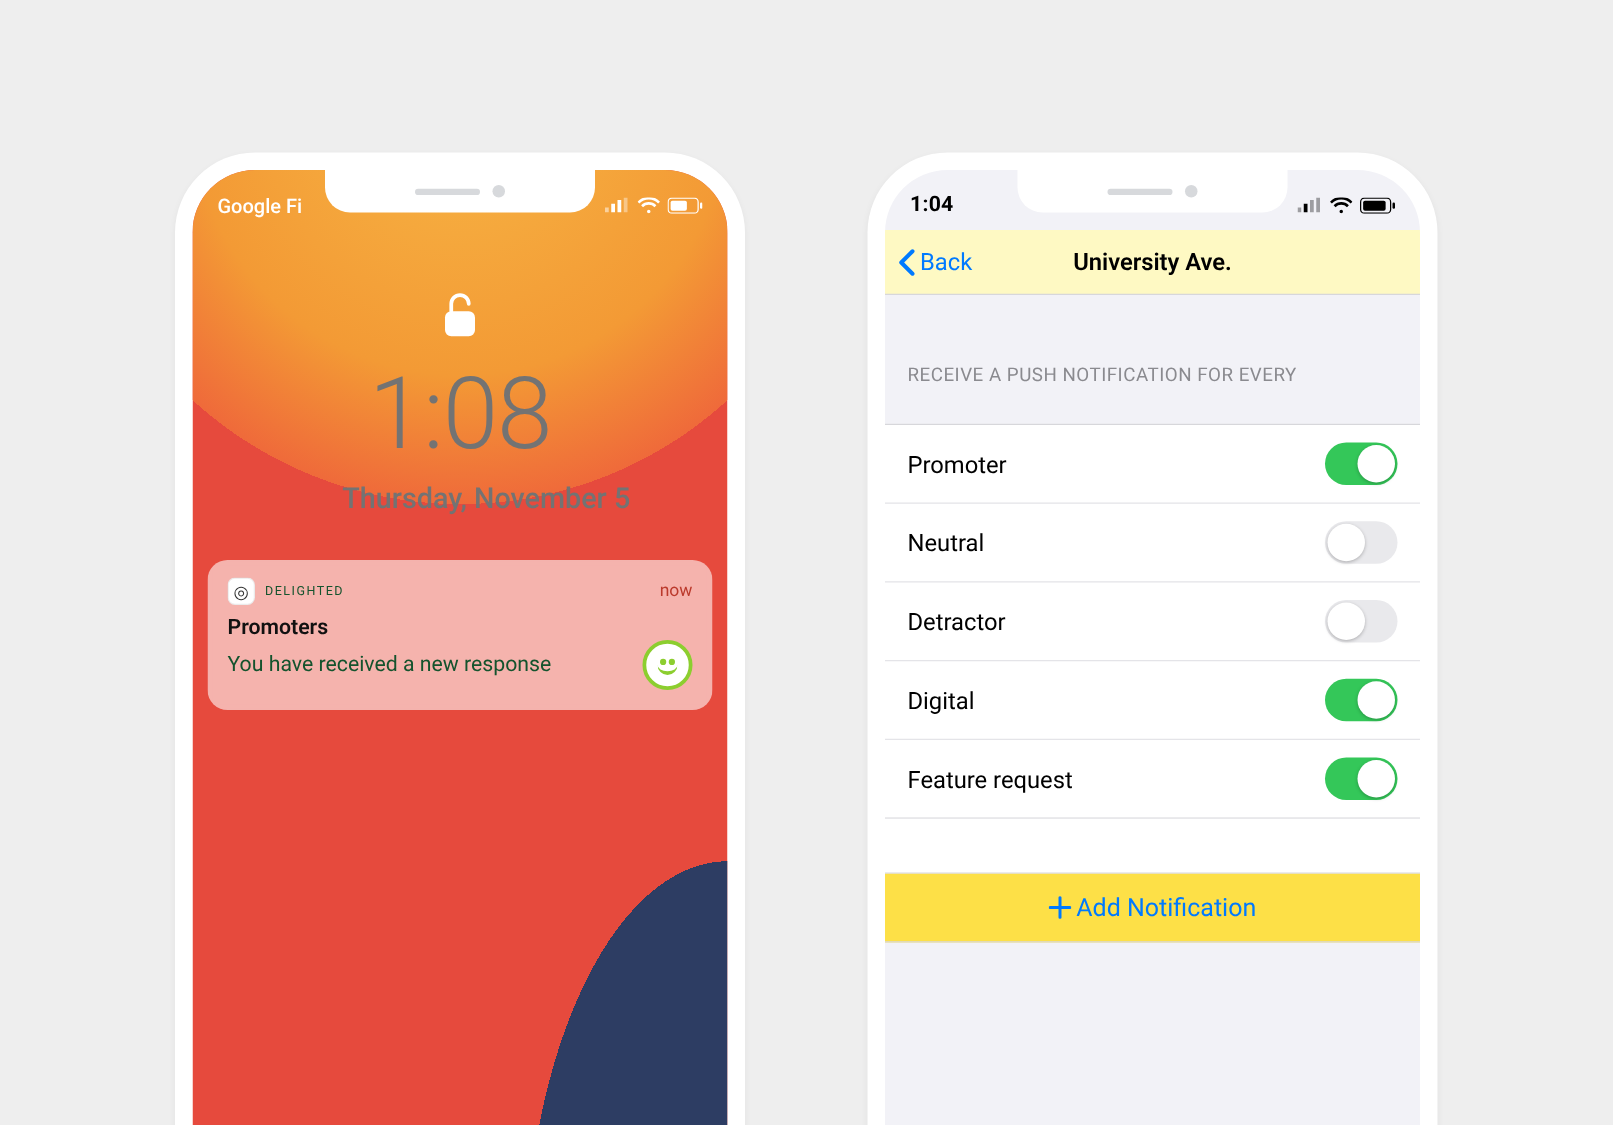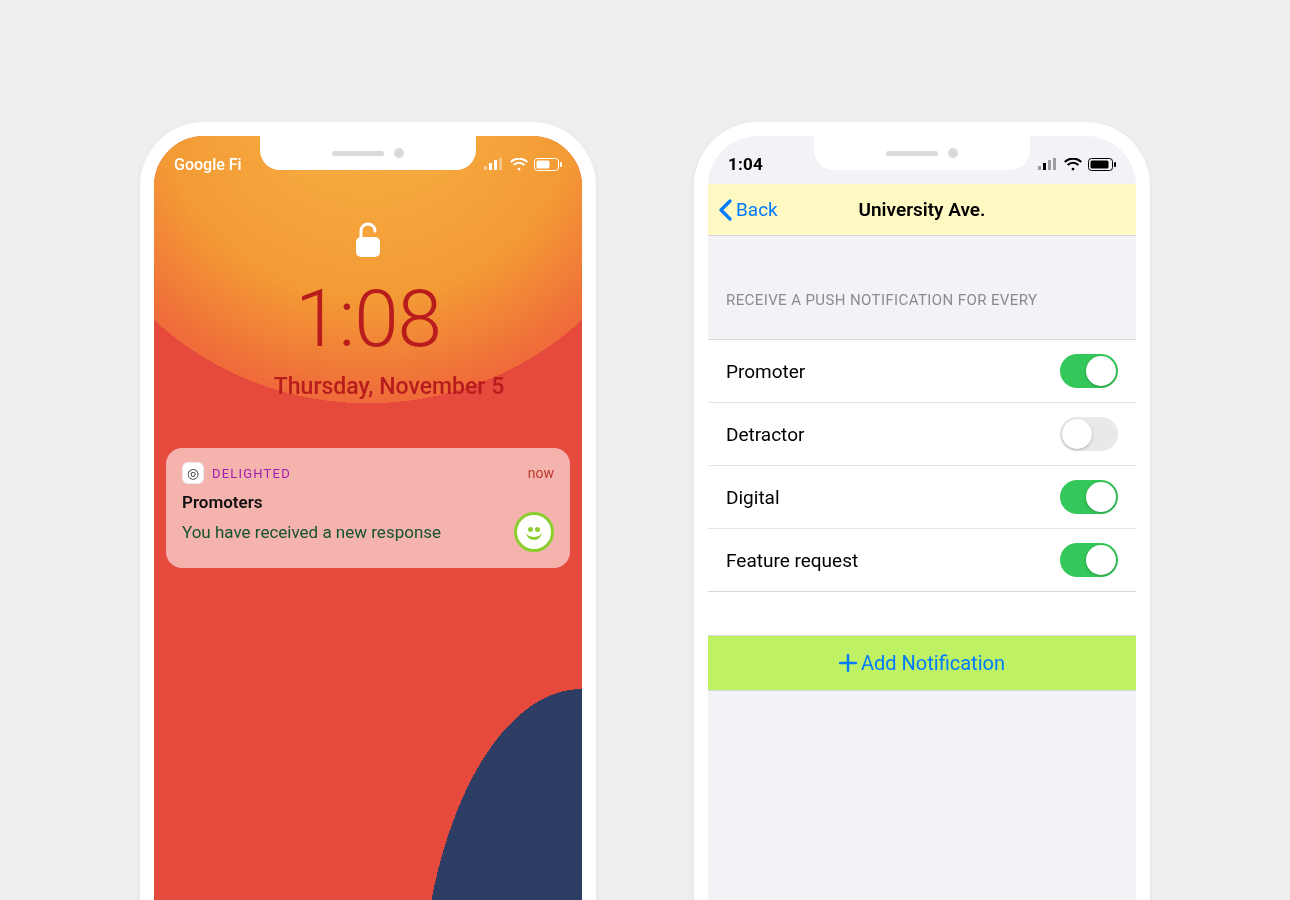--- a/index.html
+++ b/index.html
@@ -60,40 +60,40 @@
     display:flex; align-items:center; justify-content:space-between;
     padding: 8px 20px 0 20px;
     z-index:15;
   }
   .status-bar.light { color:#fff; }
   .status-bar.dark  { color:#000; }
   .carrier { font-size:16px; font-weight:500; }
   .time-sm { font-size:17px; font-weight:700; letter-spacing:0.2px; }
   .status-icons { display:flex; align-items:center; gap:6px; }
 
-  .lock-center { position:absolute; top:70px; left:0; right:0; text-align:center; color:#b91c1c; }
+  .lock-center { position:absolute; top:82px; left:0; right:0; text-align:center; color:#737373; }
   .lock-icon-wrap { display:flex; justify-content:center; margin-top:15px; margin-bottom:20px; }
   .big-time { font-size:80px; font-weight:300; letter-spacing:-1px; line-height:1; }
   .date-line { font-size:23px; font-weight:500; margin-top:14px;padding-left:42px; }
 
   .notif-card {
     position:absolute; top:312px; left:12px; right:12px;
     background: rgba(255,255,255,0.58);
     backdrop-filter: blur(2px);
     border-radius:16px;
     padding:14px 16px 16px 16px;
   }
   .notif-header { display:flex; align-items:center; gap:8px; margin-bottom:8px;}
   .notif-app-icon {
     width:22px; height:22px; border-radius:6px; background:#fff;
     display:flex; align-items:center; justify-content:center;
     font-size:14px; color:#333;
     border:1px solid rgba(0,0,0,0.08);
   }
-  .notif-app { color:#a21caf; font-size:13px; letter-spacing:1.2px; flex:1;}
+  .notif-app { color:#14532d; font-size:10px; letter-spacing:1.2px; flex:1;}
   .notif-when { color:#bb3a2c; font-size:14px; }
   .notif-title { font-size:17px; font-weight:600; color:#111; }
   .notif-body-row { display:flex; align-items:center; justify-content:space-between; gap:10px; }
   .notif-body { font-size:17px; color:#14532d; }
   .smiley {
     width:40px; height:40px; border-radius:50%;
     border:3px solid #8cce2f; background:#fff; position:relative;
   }
   .smiley::before, .smiley::after { content:""; position:absolute; background:#8cce2f; border-radius:50%; width:5px; height:5px; top:12px;}
   .smiley::before{ left:11px;} .smiley::after{ right:11px;}
@@ -137,21 +137,21 @@
   }
   .toggle .knob{
     position:absolute; top:2px; left:2px; width:30px; height:30px; background:#fff;
     border-radius:50%; box-shadow:0 1px 3px rgba(0,0,0,.25);
   }
   .toggle.on{ background:#34c759;}
   .toggle.on .knob{ left:26px;}
 
   .spacer-row{ height:44px; background:#fff; border-bottom:1px solid #d7d7db;}
   .add-row{
-    background:#bef264; text-align:left; color:#007aff; font-size:20px;
+    background:#fde047; text-align:left; color:#007aff; font-size:20px;
     padding:15px 0; border-bottom:1px solid #d7d7db; display:flex; align-items:center; justify-content:center; gap:4px;
   }
 </style>
 </head>
 <body>
 
 <div class="stage">
 
   <div class="phone left">
     <div class="screen">
@@ -253,20 +253,26 @@
 
       <div class="list">
         <div id="rows">
             <div class="row">
               <span>Promoter</span>
               <div class="toggle on">
                 <div class="knob"></div>
               </div>
             </div>
             <div class="row">
+              <span>Neutral</span>
+              <div class="toggle">
+                <div class="knob"></div>
+              </div>
+            </div>
+            <div class="row">
               <span>Detractor</span>
               <div class="toggle">
                 <div class="knob"></div>
               </div>
             </div>
             <div class="row">
               <span>Digital</span>
               <div class="toggle on">
                 <div class="knob"></div>
               </div>

